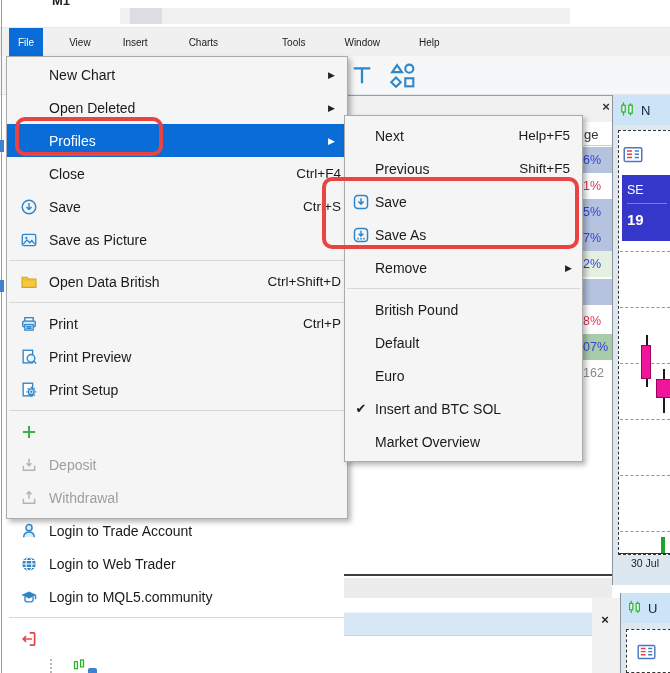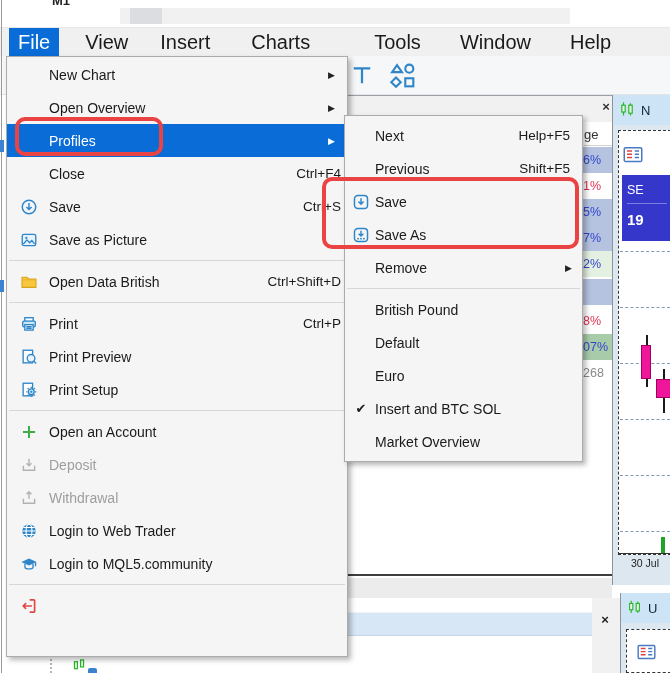--- a/index.html
+++ b/index.html
@@ -9,21 +9,21 @@
             font-size:14px; color:#1a1a1a; }
 
   
   .titlebar { position:absolute; left:0; top:0; width:670px; height:28px; background:#fff; border-bottom:1px solid #e8e8e8; }
   .title-frag { position:absolute; left:52px; top:-7px; font-size:13px; font-weight:bold; color:#222; }
   .tb-strip { position:absolute; left:120px; top:8px; width:450px; height:16px; background:#f1f1f2; }
   .tb-block { position:absolute; left:130px; top:8px; width:32px; height:16px; background:#dcdde0; }
 
   
   .menubar { position:absolute; left:0; top:28px; width:670px; height:28px; background:#f0f0f0; display:flex; align-items:stretch; }
-  .mb-item { display:flex; align-items:center; padding:0 9px; font-size:20px; color:#1a1a1a; cursor:default; }
+  .mb-item { display:flex; align-items:center; padding:0 9px; font-size:10px; color:#1a1a1a; cursor:default; }
   .mb-item.active { background:#0a6cd6; color:#fff; }
 
   
   .toolbar { position:absolute; left:0; top:56px; width:670px; height:39px; background:#f6f7f8; border-bottom:1px solid #e3e4e6; }
   .tool-ic { position:absolute; top:6px; }
   .tool-ic svg { display:block; }
   .dd-arrow { position:absolute; left:424px; top:69px; font-size:8px; color:#333; }
   .vsep { position:absolute; left:443px; top:60px; height:31px; border-left:2px dotted #b8b8b8; }
   .tf { position:absolute; top:58px; height:34px; display:flex; align-items:center; justify-content:center;
         color:#1b67ad; font-size:14px; }
@@ -63,21 +63,21 @@
 
   
   .left-line { position:absolute; left:1px; top:0; width:1px; height:673px; background:#9a9a9a; }
   .edge-frag { position:absolute; left:0; width:4px; height:12px; background:#3b82d0; }
   .bl-dots { position:absolute; left:50px; top:659px; height:14px; border-left:2px dotted #b5b5b5; }
   .bl-green { position:absolute; left:72px; top:658px; }
   .bl-blue { position:absolute; left:88px; top:668px; width:9px; height:5px; background:#3b82d0; border-radius:2px 2px 0 0; }
 
   
   .menu { position:absolute; background:#f5f5f5; border:1px solid #ababab; box-shadow:3px 3px 5px rgba(0,0,0,.28); }
-  .file-menu { left:6px; top:56px; width:342px; height:601px; padding-top:1px; z-index:10; }
+  .file-menu { left:6px; top:56px; width:342px; height:463px; padding-top:1px; z-index:10; }
   .submenu { left:344px; top:115px; width:239px; height:347px; padding-top:3px; z-index:20; }
   .mi { position:relative; height:33px; display:flex; align-items:center; }
   .mi .ic { width:24px; height:20px; margin-left:10px; flex:none; display:flex; align-items:center; justify-content:center; }
   .mi .ic svg { display:block; }
   .mi .lbl { margin-left:8px; flex:1 1 auto; white-space:nowrap; overflow:hidden; }
   .mi .sc { margin-right:6px; white-space:nowrap; font-size:13.5px; }
   .mi .arr { position:absolute; right:12px; top:50%; transform:translateY(-50%); font-size:9px; color:#222; }
   .mi.hl { background:#0a6cd6; color:#fff; }
   .mi.hl .arr { color:#fff; }
   .mi.dis { color:#9e9e9e; }
@@ -142,21 +142,21 @@
     <div class="mw-close">×</div>
     <div class="mw-header">ge</div>
     <div class="mw-row" style="top:51px;  background:#b5c3e0; color:#3345cc;">6%</div>
     <div class="mw-row" style="top:77px;  background:#ffffff; color:#e13254;">1%</div>
     <div class="mw-row" style="top:103px; background:#b5c3e0; color:#3345cc;">5%</div>
     <div class="mw-row" style="top:129px; background:#b5c3e0; color:#3345cc;">7%</div>
     <div class="mw-row" style="top:155px; background:#e4f1e2; color:#3345cc;">2%</div>
     <div class="mw-row" style="top:183px; background:#b5c3e0;"></div>
     <div class="mw-row" style="top:212px; background:#ffffff; color:#e13254;">8%</div>
     <div class="mw-row" style="top:238px; background:#a8cbaa; color:#3345cc;">07%</div>
-    <div class="mw-row" style="top:264px; background:#ffffff; color:#8a8a8a;">268</div>
+    <div class="mw-row" style="top:264px; background:#ffffff; color:#8a8a8a;">162</div>
   </div>
 
   <div class="dark-line"></div>
   <div class="gray-strip"></div>
   <div class="blue-strip"></div>
   <div class="gray-block"></div>
   <div class="dock-close">×</div>
 
   <div class="chart1">
     <div class="hdr">
@@ -243,21 +243,21 @@
   <span class="bl-blue"></span>
 
   <div class="menu file-menu">
     <div class="mi">
       <span class="ic"></span>
       <span class="lbl">New Chart</span>
       <span class="arr">▶</span>
     </div>
     <div class="mi">
       <span class="ic"></span>
-      <span class="lbl">Open Overview</span>
+      <span class="lbl">Open Deleted</span>
       <span class="arr">▶</span>
     </div>
     <div class="mi hl">
       <span class="ic"></span>
       <span class="lbl">Profiles</span>
       <span class="arr">▶</span>
     </div>
     <div class="mi">
       <span class="ic"></span>
       <span class="lbl">Close</span>
@@ -328,39 +328,47 @@
       </span>
       <span class="lbl">Print Setup</span>
     </div>
     <div class="sep"></div>
     <div class="mi">
       <span class="ic">
         <svg width="18" height="18" viewBox="0 0 16 16" fill="none" stroke="#3fae49" stroke-width="1.8">
             <path d="M8 2.6v10.8M2.6 8h10.8"></path>
           </svg>
       </span>
-      <span class="lbl">Open an Account</span>
     </div>
     <div class="mi dis">
       <span class="ic">
         <svg width="18" height="18" viewBox="0 0 16 16" fill="none" stroke="#b3b3b3" stroke-width="1.3">
             <path d="M3 8.6v4h10v-4"></path>
             <path d="M8 2.4v6M5.8 6.4 8 8.6l2.2-2.2"></path>
           </svg>
       </span>
       <span class="lbl">Deposit</span>
     </div>
     <div class="mi dis">
       <span class="ic">
         <svg width="18" height="18" viewBox="0 0 16 16" fill="none" stroke="#b3b3b3" stroke-width="1.3">
             <path d="M3 8.6v4h10v-4"></path>
             <path d="M8 8.6v-6M5.8 4.6 8 2.4l2.2 2.2"></path>
           </svg>
       </span>
       <span class="lbl">Withdrawal</span>
+    </div>
+    <div class="mi">
+      <span class="ic">
+        <svg width="18" height="18" viewBox="0 0 16 16" fill="#dcebfa" stroke="#2e86c9" stroke-width="1.3">
+            <circle cx="8" cy="5" r="2.7"></circle>
+            <path d="M3.2 13.6c.3-3 2.2-4.7 4.8-4.7s4.5 1.7 4.8 4.7"></path>
+          </svg>
+      </span>
+      <span class="lbl">Login to Trade Account</span>
     </div>
     <div class="mi">
       <span class="ic">
         <svg width="18" height="18" viewBox="0 0 16 16">
             <circle cx="8" cy="8" r="6" fill="#2e86c9"></circle>
             <g stroke="#fff" stroke-width="1" fill="none">
               <ellipse cx="8" cy="8" rx="2.6" ry="6"></ellipse>
               <path d="M2 8h12M2.9 4.9h10.2M2.9 11.1h10.2"></path>
             </g>
           </svg>

